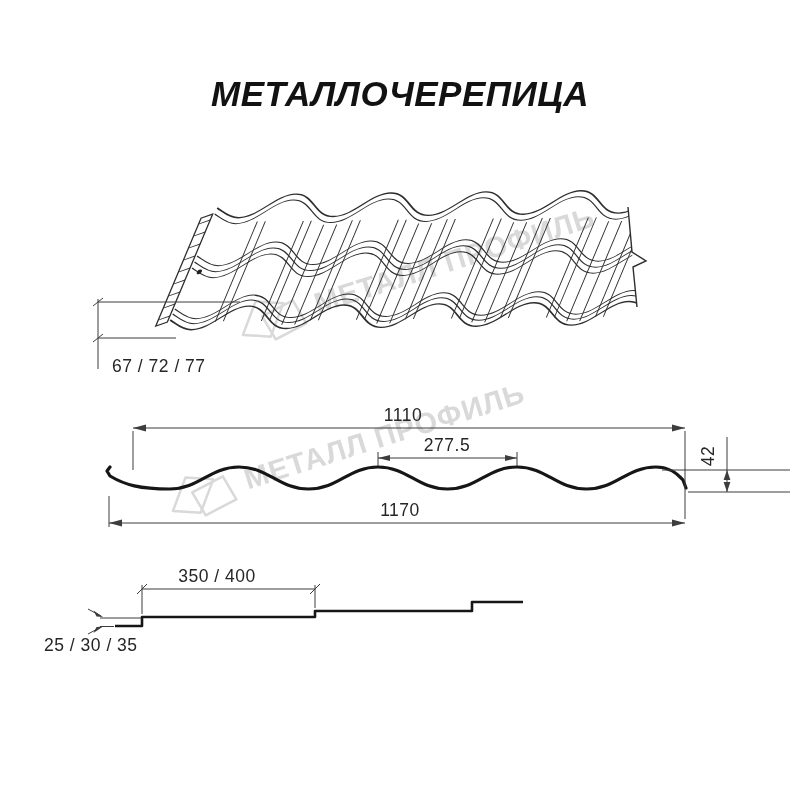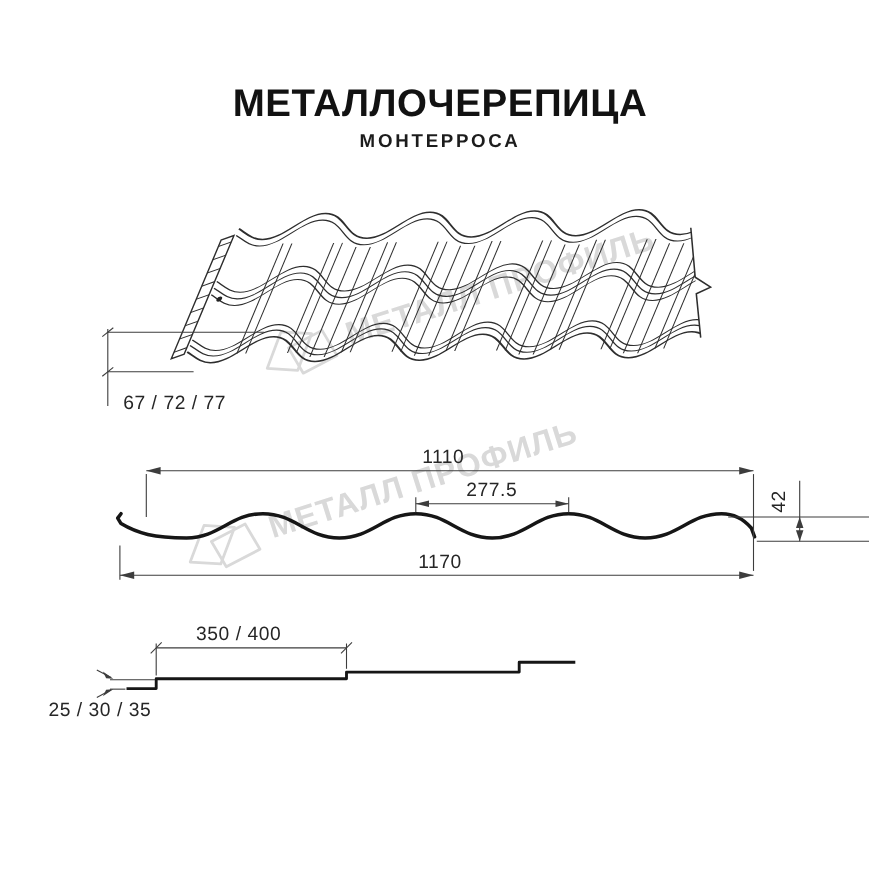--- a/index.html
+++ b/index.html
@@ -1,39 +1,38 @@
 <!DOCTYPE html>
 <html><head>
 <meta charset="utf-8">
 <style>
   html,body{margin:0;padding:0;background:#fff;}
   .canvas{position:relative;width:800px;height:800px;background:#fff;overflow:hidden;
           font-family:"Liberation Sans",sans-serif;}
   .title{position:absolute;top:74px;left:0;width:100%;text-align:center;
-         font-size:35px;font-weight:800;letter-spacing:.5px;color:#121212;}
+         font-size:35px;font-weight:800;letter-spacing:.5px;color:#121212;font-style:italic;}
   .subtitle{position:absolute;top:119px;left:0;width:100%;text-align:center;
             font-size:17px;font-weight:600;letter-spacing:2.5px;color:#1c1c1c;}
   svg{position:absolute;left:0;top:0;}
   .thin{stroke:#2e2e2e;stroke-width:1;fill:none;}
   .thin2{stroke:#2e2e2e;stroke-width:1.4;fill:none;}
   .dim{stroke:#3d3d3d;stroke-width:1;fill:none;}
   .thick{stroke:#161616;stroke-width:3.2;fill:none;stroke-linecap:round;stroke-linejoin:round;}
   .step{stroke:#161616;stroke-width:2.6;fill:none;stroke-linejoin:round;}
   .dimtxt{font-size:17.5px;fill:#262626;letter-spacing:.5px;}
   .arr{fill:#3d3d3d;stroke:none;}
   .wmtxt{font-size:29px;font-weight:bold;letter-spacing:1px;}
   .wmo{fill:none;stroke-width:2.5;stroke-linejoin:round;}
 </style>
 </head>
 <body>
 
 <div class="canvas">
 
   <div class="title">МЕТАЛЛОЧЕРЕПИЦА</div>
-  <div class="subtitle">МОНТЕРРОСА</div>
 
   <svg width="800" height="800" viewBox="0 0 800 800">
     <defs>
 
       <path id="wv" d="M0 10 C8 6 16 0 25.5 0
         c20 0 28 23 47.5 23 c19.5 0 27.5 -23 47.5 -23
         c20 0 28 23 47.5 23 c19.5 0 27.5 -23 47.5 -23
         c20 0 28 23 47.5 23 c19.5 0 27.5 -23 47.5 -23
         c20 0 28 23 47.5 23 c19.5 0 27.5 -23 47.5 -23
         c20 0 28 23 47.5 23 c19.5 0 27.5 -23 47.5 -23"></path>

